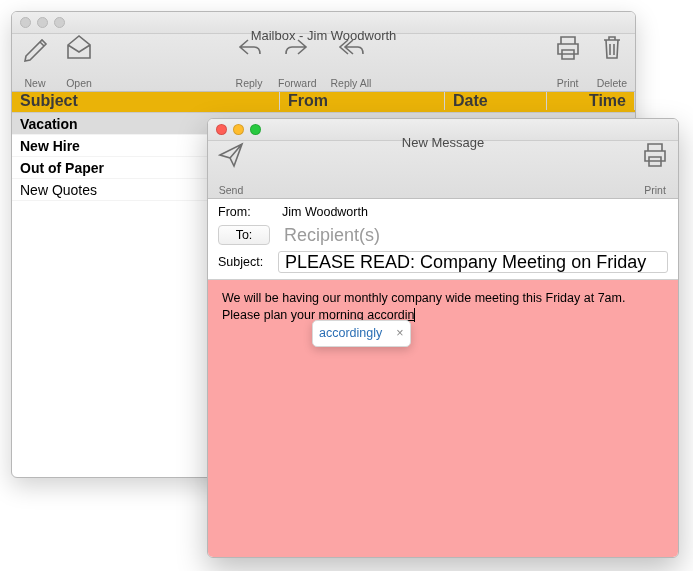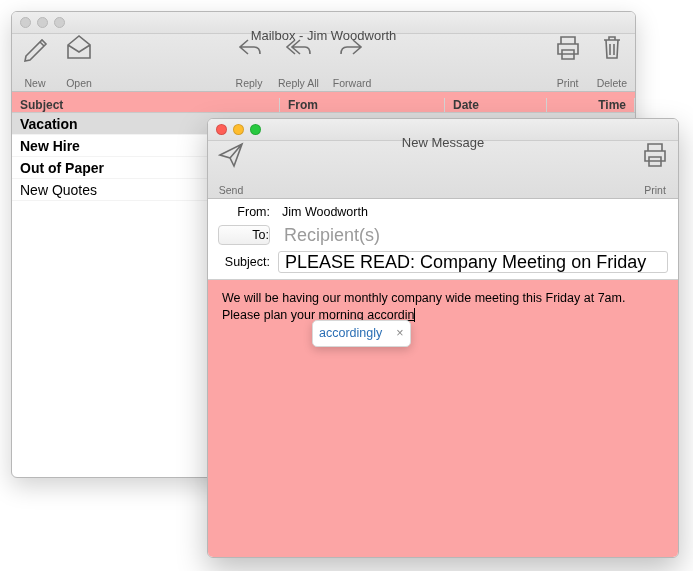--- a/index.html
+++ b/index.html
@@ -54,24 +54,24 @@
     padding: 4px 8px 2px 8px;
     height: 58px;
   }
   .tb-group { display: flex; gap: 14px; }
   .tb-item { display: flex; flex-direction: column; align-items: center; gap: 15px; color: #6b6b6b; }
   .tb-item .icon { width: 30px; height: 30px; display:flex; align-items:center; justify-content:center; }
   .tb-item .label { font-size: 10.5px; color: #6b6b6b; }
   .tb-spacer { flex: 1; }
   .headers {
     display: flex;
-    background: #fca5a5;
+    background: #eab308;
     border-bottom: 1px solid #c9c9c9;
-    font-size: 12px; font-weight: 600; color: #3a3a3a;
-    height: 21px; align-items: flex-end;
+    font-size: 16px; font-weight: 600; color: #3a3a3a;
+    height: 21px; align-items: flex-start;
   }
   .headers div { padding: 0 8px; border-right: 1px solid #d3d3d3; }
   .col-subject { width: 268px; }
   .col-from    { width: 165px; }
   .col-date    { width: 102px; }
   .col-time    { flex:1; text-align: right; border-right: none; padding-right: 16px;}
   .rows { display:flex; flex-direction:column; }
   .row {
     display:flex; height: 22px; align-items: center;
     font-size: 14px;
@@ -88,25 +88,25 @@
   .row.normal .c-time { font-weight: 400; }
   
   .compose-fields {
     padding: 6px 10px 6px 10px;
     display:flex; flex-direction: column; gap: 5px;
     border-bottom: 1px solid #cfcfcf;
     background: #fff;
     font-size: 12.5px;
   }
   .field-row { display:flex; align-items: center; gap: 8px; }
-  .field-label { width: 52px; text-align: right; color: #000; }
+  .field-label { width: 52px; text-align: left; color: #000; }
   .field-label.btn {
     border: 1px solid #cfcfcf; border-radius: 4px;
     background: linear-gradient(#fdfdfd,#f0f0f0);
-    text-align: right; padding: 2px 0;
+    text-align: center; padding: 2px 0;
   }
   .field-input {
     flex:1; height: 22px;
     border: 1px solid #cfcfcf; border-radius: 3px;
     padding: 0 6px; font-size: 18px; color:#000;
   }
   .field-input::placeholder { color:#9b9b9b; }
   .compose-body {
     padding: 10px 14px;
     font-size: 12.5px; line-height: 1.35;
@@ -172,32 +172,32 @@
         <div class="icon">
           <svg viewBox="0 0 30 30">
               <path d="M14 8 L6 15 L14 22 M6 15 L20 15 C24 15 26 18 26 22"></path>
             </svg>
         </div>
         <div class="label">Reply</div>
       </div>
       <div class="tb-item">
         <div class="icon">
           <svg viewBox="0 0 30 30">
+              <path d="M16 8 L24 15 L16 22 M24 15 L10 15 C6 15 4 18 4 22"></path>
+            </svg>
+        </div>
+        <div class="label">Forward</div>
+      </div>
+      <div class="tb-item">
+        <div class="icon">
+          <svg viewBox="0 0 30 30">
               <path d="M12 8 L4 15 L12 22 M17 8 L9 15 L17 22 M9 15 L22 15 C26 15 27 18 27 22"></path>
             </svg>
         </div>
         <div class="label">Reply All</div>
-      </div>
-      <div class="tb-item">
-        <div class="icon">
-          <svg viewBox="0 0 30 30">
-              <path d="M16 8 L24 15 L16 22 M24 15 L10 15 C6 15 4 18 4 22"></path>
-            </svg>
-        </div>
-        <div class="label">Forward</div>
       </div>
     </div>
     <div class="tb-spacer"></div>
     <div class="tb-group">
       <div class="tb-item">
         <div class="icon">
           <svg viewBox="0 0 30 30">
               <path d="M8 12 L8 5 L22 5 L22 12 M5 12 L25 12 L25 22 L5 22 Z M9 18 L21 18 L21 27 L9 27 Z"></path>
             </svg>
         </div>

